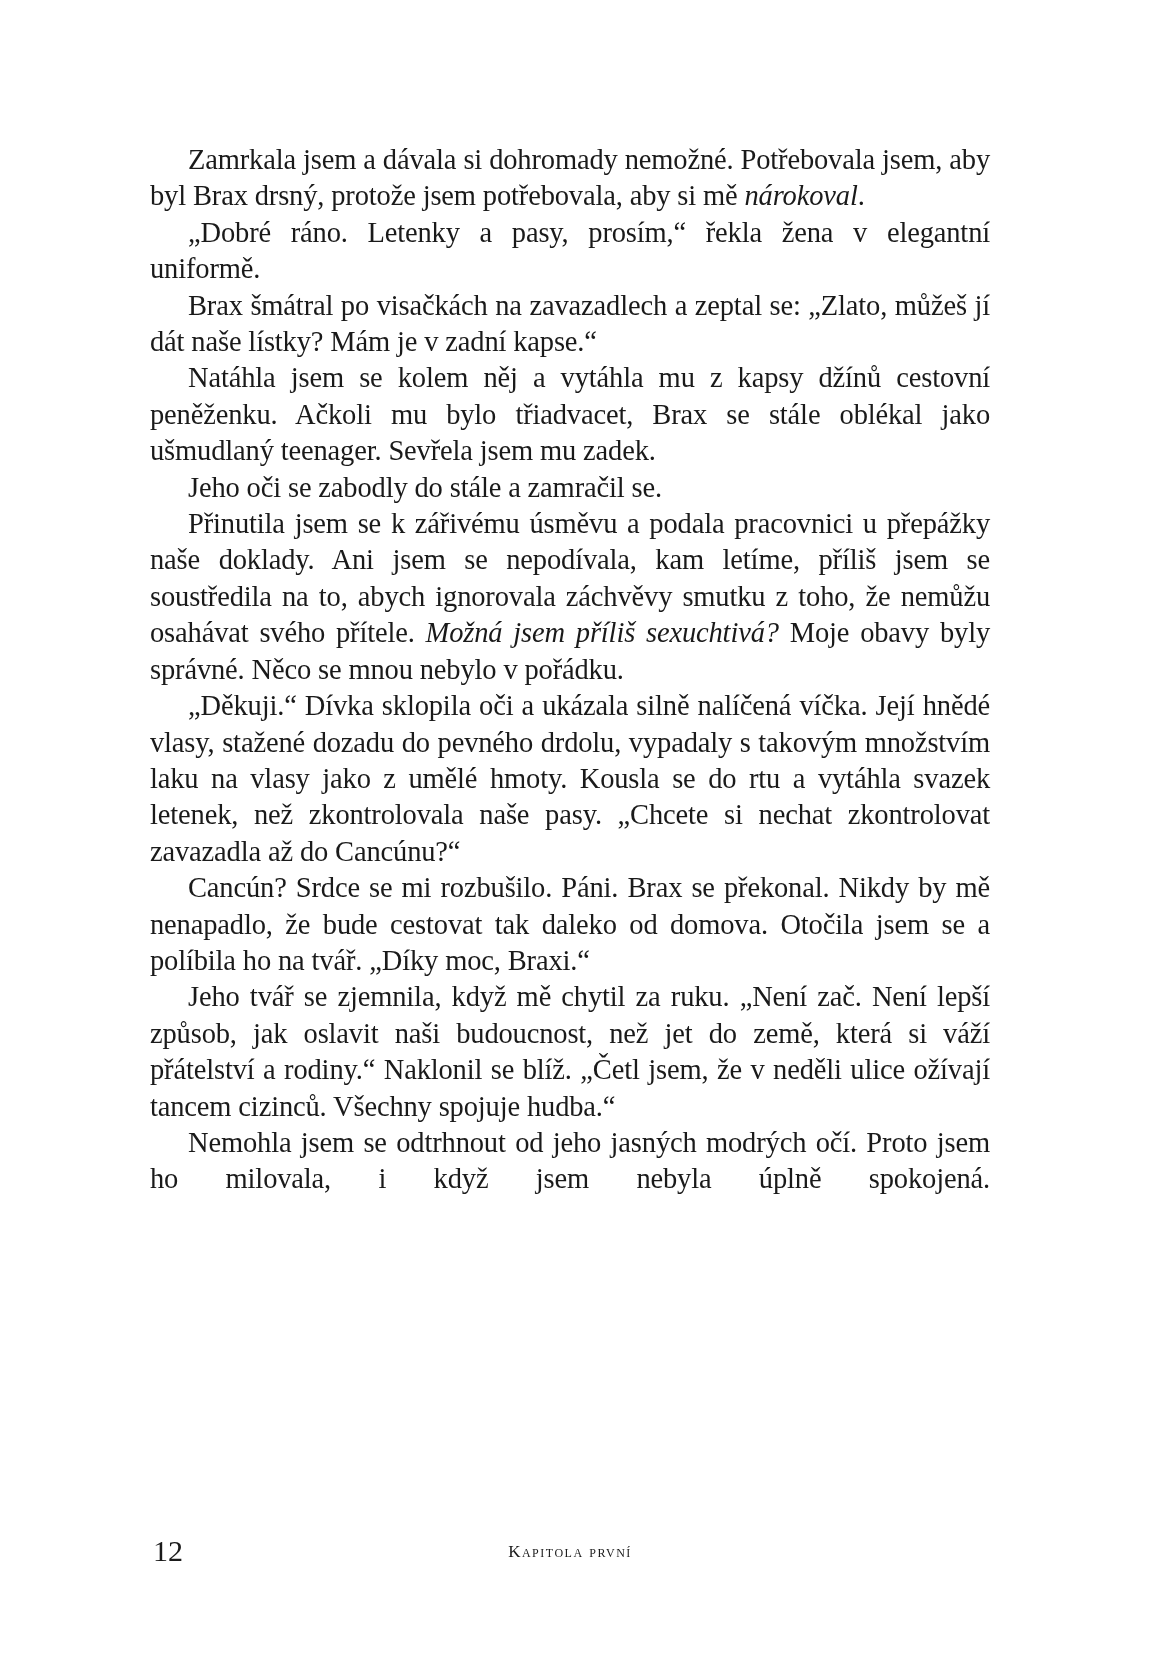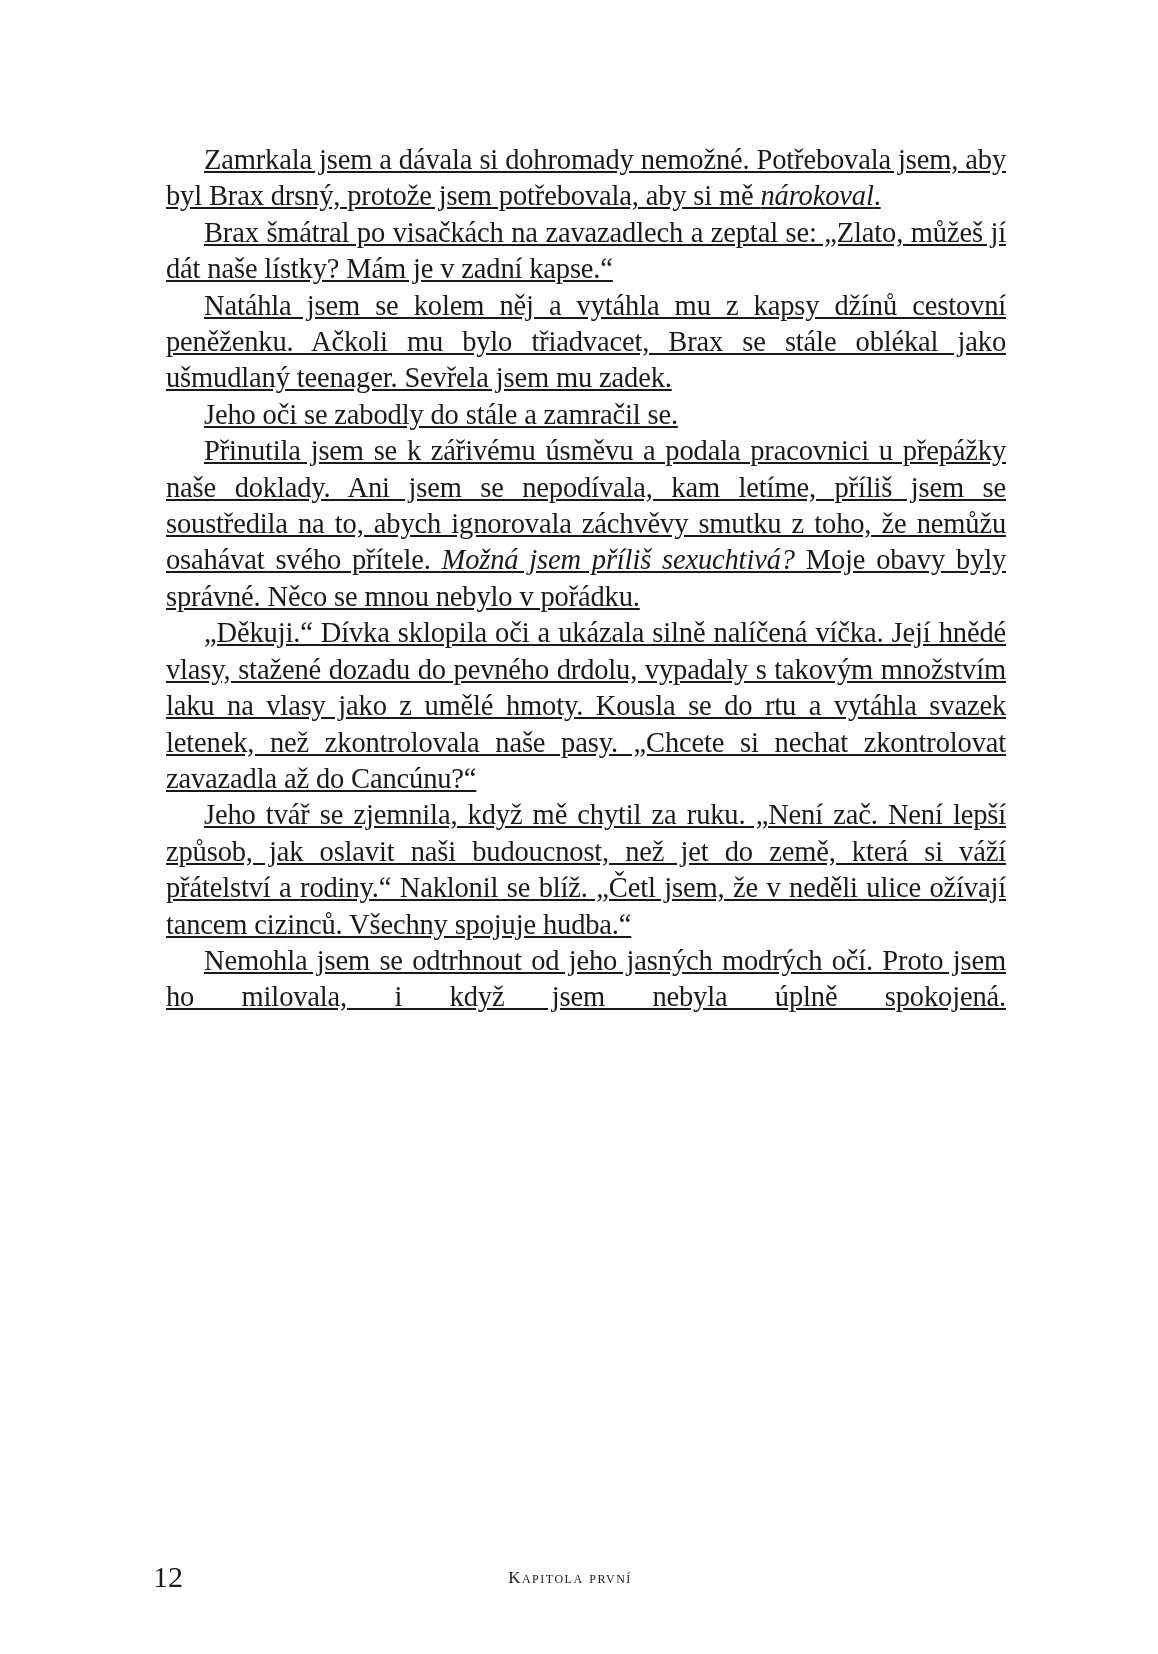--- a/index.html
+++ b/index.html
@@ -10,47 +10,45 @@
     body {
       width: 1158px;
       height: 1654px;
       position: relative;
       overflow: hidden;
       color: #1a1a1a;
       font-family: "Liberation Serif", "DejaVu Serif", serif;
     }
     .text-block {
       position: absolute;
-      left: 166px;
+      left: 150px;
       top: 142px;
       width: 840px;
       font-size: 28.5px;
       line-height: 36.4px;
       text-align: justify;
       hyphens: manual;
       letter-spacing: -0.15px;
-      text-decoration: underline;
     }
     .para {
       margin: 0;
       text-indent: 38px;
     }
     .para.last {
       text-align-last: justify;
     }
     .para em, .para .it {
       font-style: italic;
     }
     .footer {
       position: absolute;
       left: 150px;
       top: 1533px;
       width: 840px;
       height: 36px;
-      margin-top: 26px;
     }
     .page-number {
       position: absolute;
       left: 3px;
       top: 0;
       font-size: 30px;
       line-height: 36px;
       font-family: "Liberation Serif", "DejaVu Serif", serif;
     }
     .running-head {
@@ -64,25 +62,27 @@
       font-variant: small-caps;
       letter-spacing: 1.5px;
       font-family: "Liberation Serif", "DejaVu Serif", serif;
     }
   </style>
 </head>
 <body>
 
 <div class="text-block">
   <p class="para"><span>Zamrkala jsem a dávala si dohromady nemožné. Potřebovala jsem, aby byl Brax drsný, protože jsem potřebovala, aby si mě </span><em>ná­rokoval</em><span>.</span></p>
+  <p class="para"><span>„Dobré ráno. Letenky a pasy, prosím,“ řekla žena v elegantní uniformě.</span></p>
   <p class="para"><span>Brax šmátral po visačkách na zavazadlech a zeptal se: „Zlato, můžeš jí dát naše lístky? Mám je v zadní kapse.“</span></p>
   <p class="para"><span>Natáhla jsem se kolem něj a vytáhla mu z kapsy džínů cestovní peněženku. Ačkoli mu bylo třiadvacet, Brax se stále oblékal jako ušmudlaný teenager. Sevřela jsem mu zadek.</span></p>
   <p class="para"><span>Jeho oči se zabodly do stále a zamračil se.</span></p>
   <p class="para"><span>Přinutila jsem se k zářivému úsměvu a podala pracovnici u přepážky naše doklady. Ani jsem se nepodívala, kam letíme, příliš jsem se soustředila na to, abych ignorovala záchvěvy smut­ku z toho, že nemůžu osahávat svého přítele. </span><em>Možná jsem příliš sexuchtivá?</em><span> Moje obavy byly správné. Něco se mnou nebylo v po­řádku.</span></p>
   <p class="para"><span>„Děkuji.“ Dívka sklopila oči a ukázala silně nalíčená víčka. Její hnědé vlasy, stažené dozadu do pevného drdolu, vypadaly s tako­vým množstvím laku na vlasy jako z umělé hmoty. Kousla se do rtu a vytáhla svazek letenek, než zkontrolovala naše pasy. „Chcete si nechat zkontrolovat zavazadla až do Cancúnu?“</span></p>
+  <p class="para"><span>Cancún? Srdce se mi rozbušilo. Páni. Brax se překonal. Nikdy by mě nenapadlo, že bude cestovat tak daleko od domova. Otočila jsem se a políbila ho na tvář. „Díky moc, Braxi.“</span></p>
   <p class="para"><span>Jeho tvář se zjemnila, když mě chytil za ruku. „Není zač. Není lepší způsob, jak oslavit naši budoucnost, než jet do země, která si váží přátelství a rodiny.“ Naklonil se blíž. „Četl jsem, že v neděli ulice ožívají tancem cizinců. Všechny spojuje hudba.“</span></p>
   <p class="para last"><span>Nemohla jsem se odtrhnout od jeho jasných modrých očí. Proto jsem ho milovala, i když jsem nebyla úplně spokojená.</span></p>
 </div>
 
 <div class="footer">
   <span class="page-number">12</span>
   <span class="running-head">Kapitola první</span>
 </div>
 
 </body></html>

